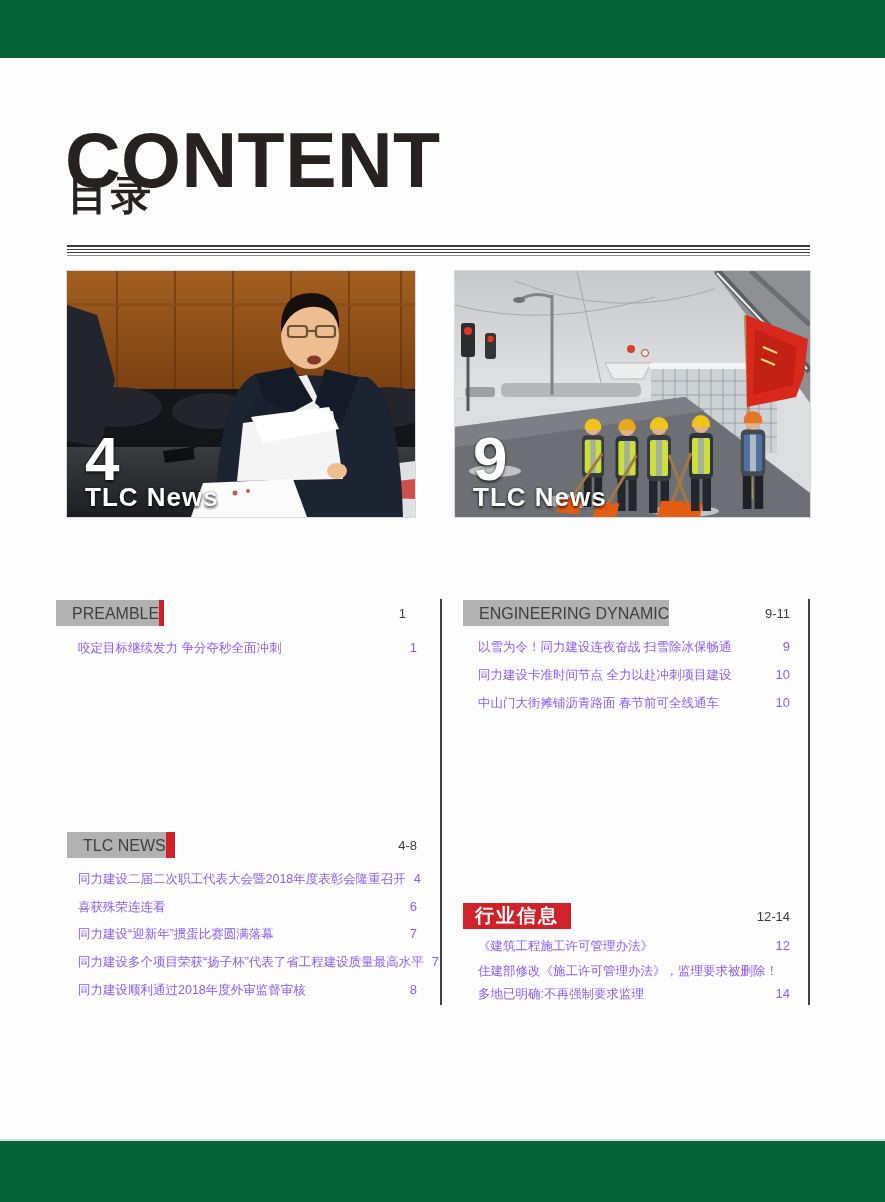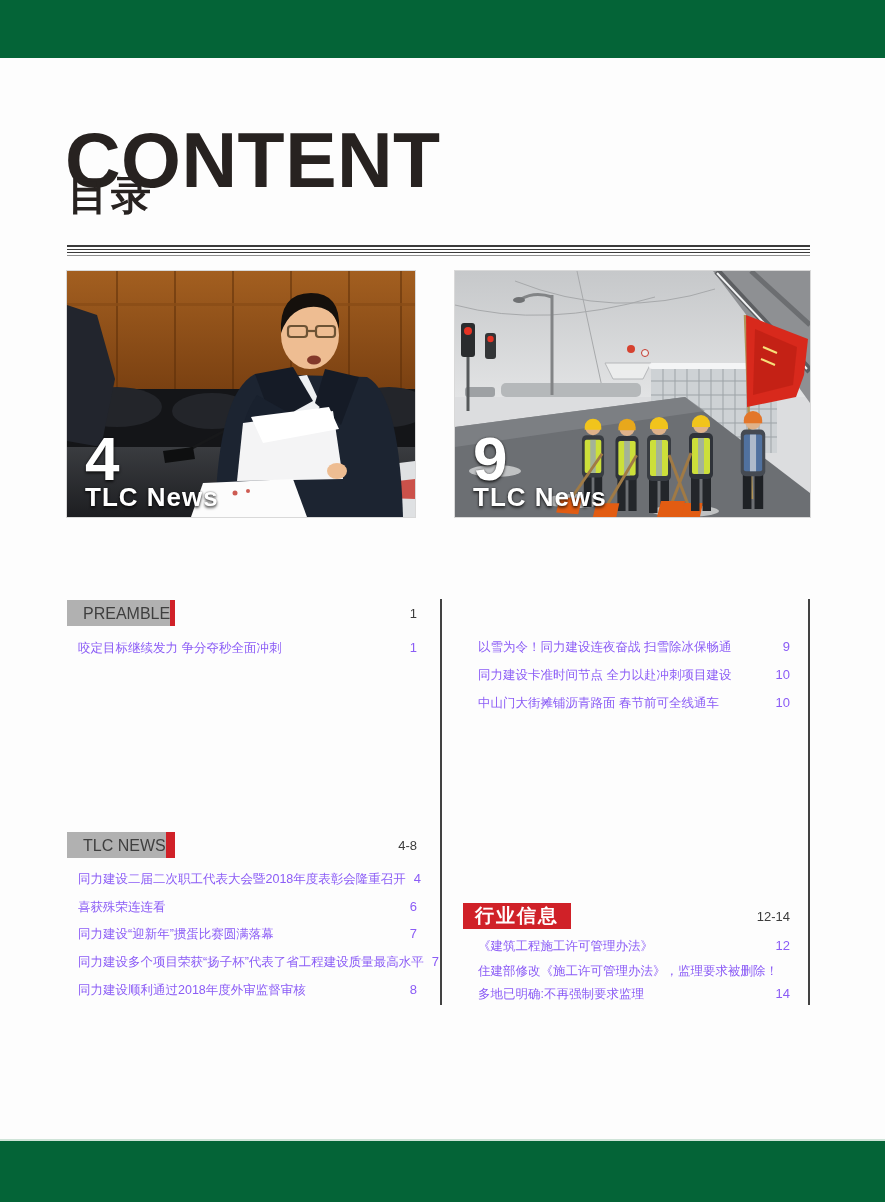--- a/index.html
+++ b/index.html
@@ -253,21 +253,21 @@
     </svg>
     <figcaption class="plabel">
       <div class="pnum">9</div>
       <div class="pcap">TLC News</div>
     </figcaption>
   </figure>
 
   <div class="abs vrule" style="left:440px"></div>
   <div class="abs vrule" style="left:808px"></div>
 
-  <div class="abs shead col-l" style="left:67px;top:600px;width:350px">
+  <div class="abs shead col-l" style="left:56px;top:600px;width:350px">
     <span class="zh">卷首语</span>
     <span class="en">PREAMBLE</span>
     <span class="pg">1</span>
   </div>
   <div class="row" style="left:78px;top:640px;width:339px">
     <span class="t">咬定目标继续发力 争分夺秒全面冲刺</span>
     <span class="p">1</span>
   </div>
 
   <div class="abs shead col-l" style="left:67px;top:832px;width:350px">
@@ -289,20 +289,25 @@
   </div>
   <div class="row" style="left:78px;top:954px;width:339px">
     <span class="t">同力建设多个项目荣获“扬子杯”代表了省工程建设质量最高水平</span>
     <span class="p">7</span>
   </div>
   <div class="row" style="left:78px;top:982px;width:339px">
     <span class="t">同力建设顺利通过2018年度外审监督审核</span>
     <span class="p">8</span>
   </div>
 
+  <div class="abs shead col-r" style="left:463px;top:600px;width:327px">
+    <span class="zh">工程动态</span>
+    <span class="en">ENGINEERING DYNAMIC</span>
+    <span class="pg">9-11</span>
+  </div>
   <div class="row" style="left:478px;top:639px;width:312px">
     <span class="t">以雪为令！同力建设连夜奋战 扫雪除冰保畅通</span>
     <span class="p">9</span>
   </div>
   <div class="row" style="left:478px;top:667px;width:312px">
     <span class="t">同力建设卡准时间节点 全力以赴冲刺项目建设</span>
     <span class="p">10</span>
   </div>
   <div class="row" style="left:478px;top:695px;width:312px">
     <span class="t">中山门大街摊铺沥青路面 春节前可全线通车</span>

